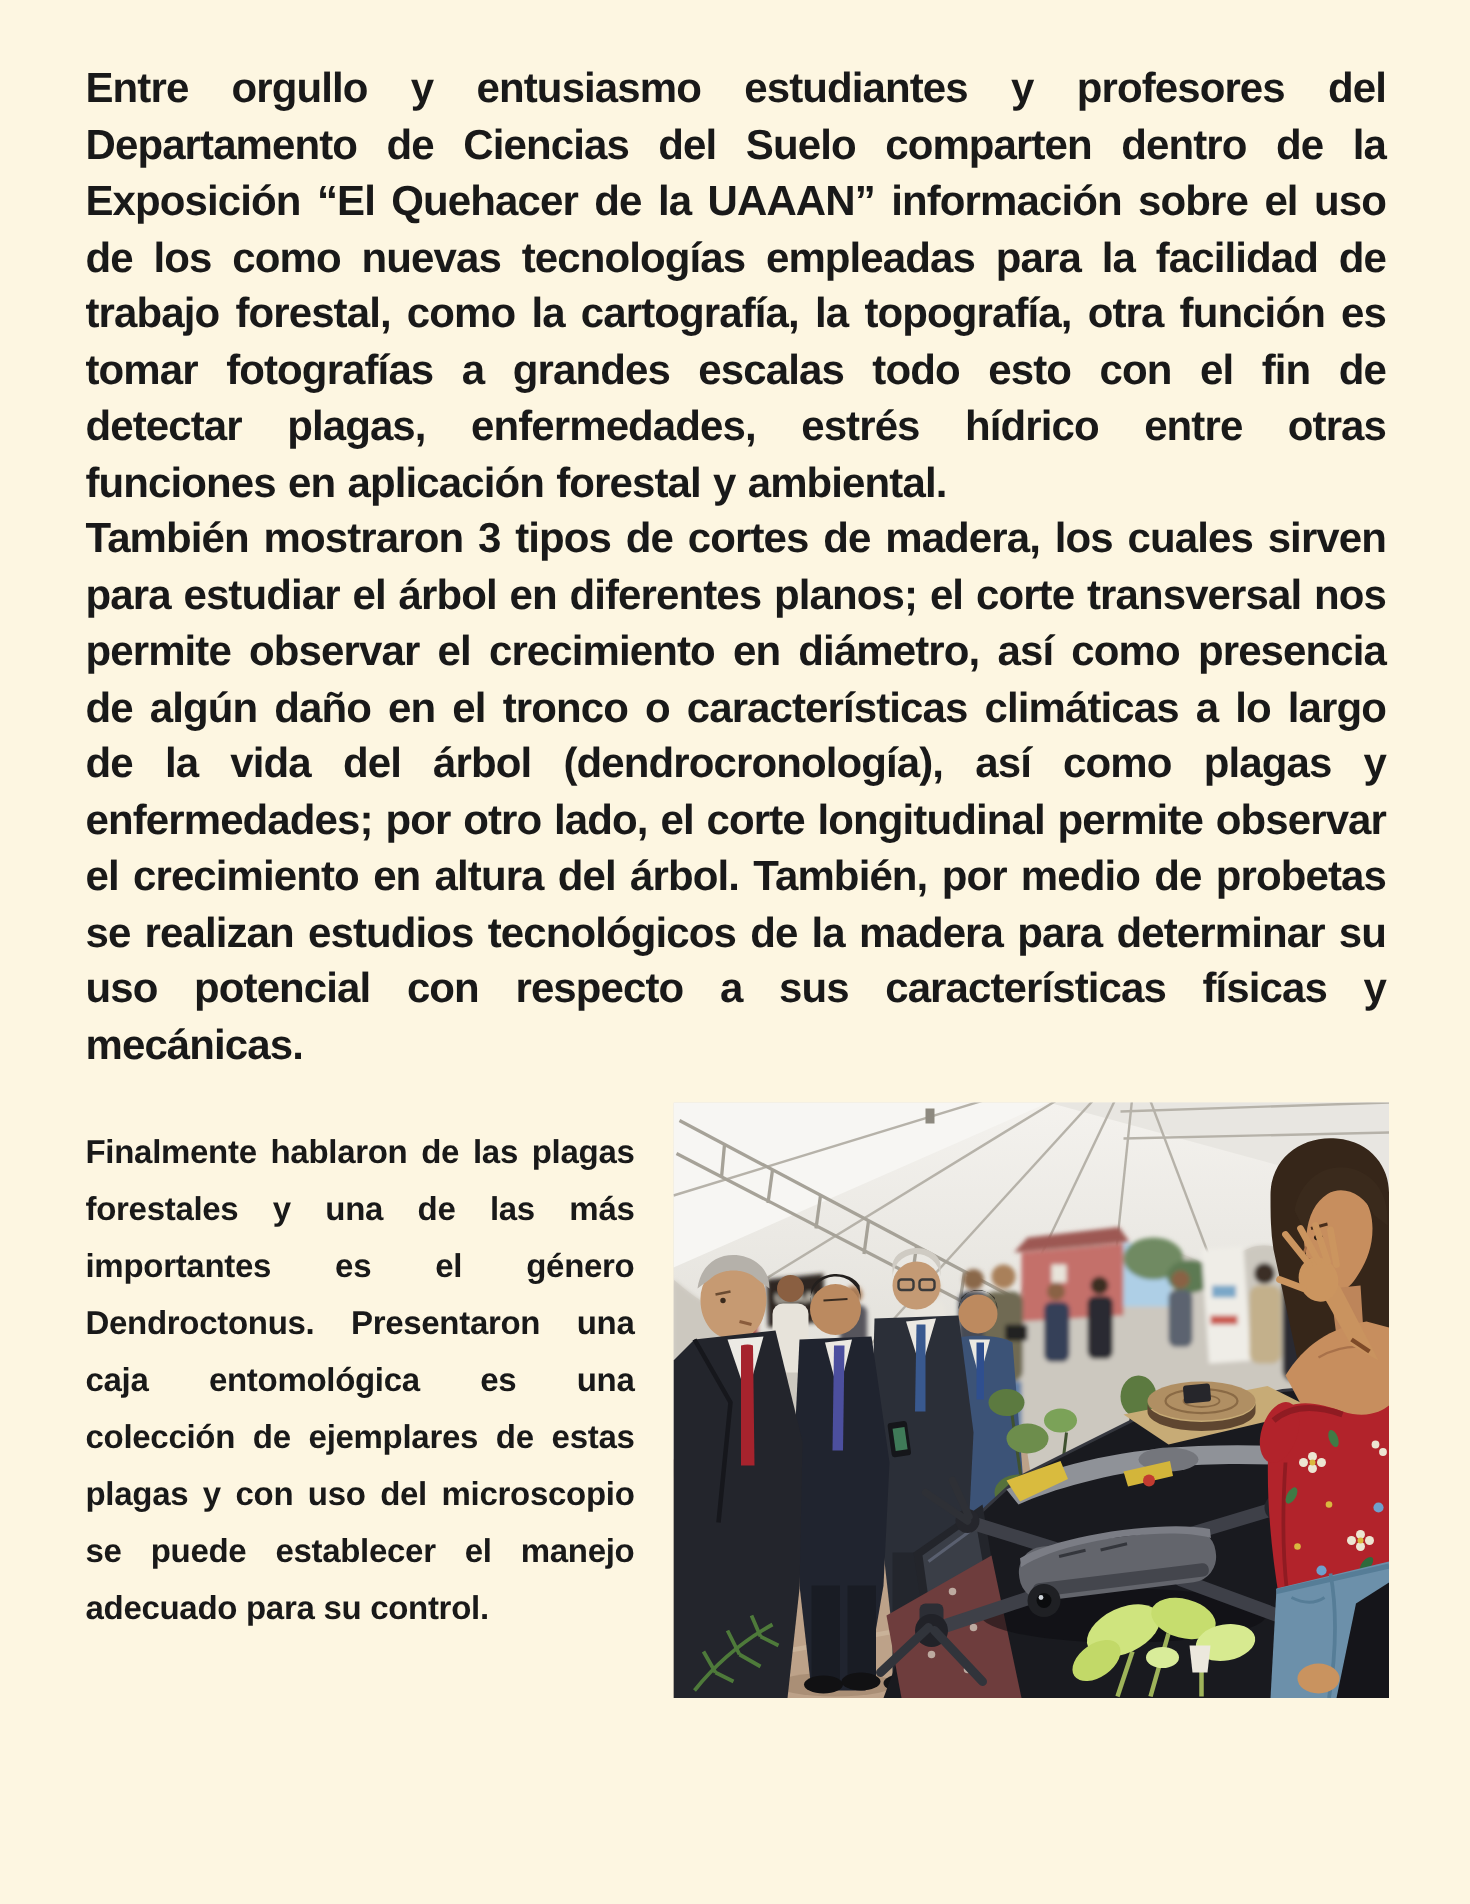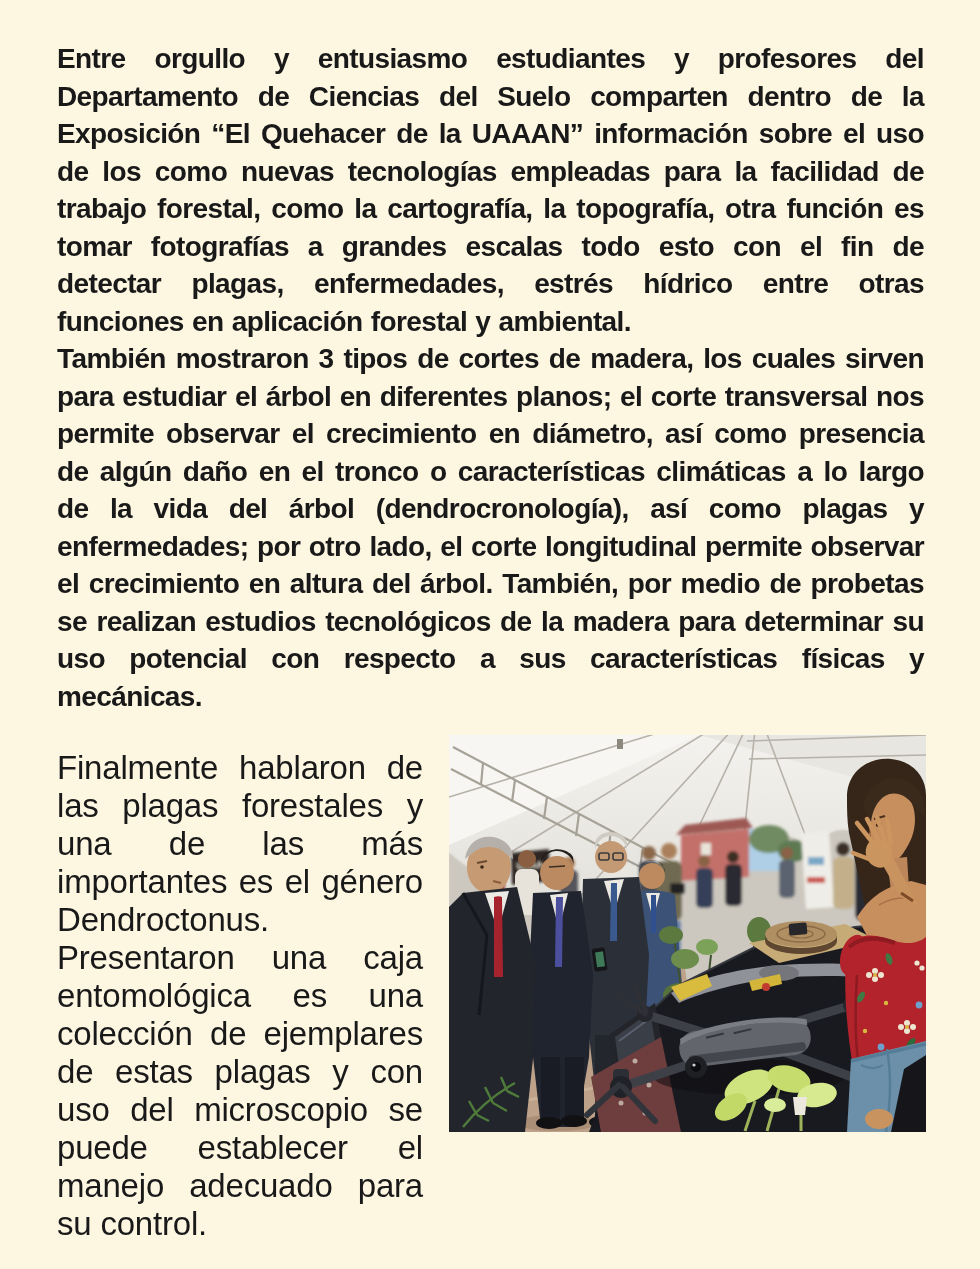--- a/index.html
+++ b/index.html
@@ -27,22 +27,22 @@
   .bottom-row {
     margin-top: 20px;
     display: flex;
     gap: 26px;
     align-items: flex-start;
   }
   .side-col {
     width: 366px;
     flex: 0 0 366px;
     margin-top: 14px;
-    font-size: 33px;
-    font-weight: normal;
+    font-size: 22px;
+    font-weight: bold;
     line-height: 38px;
     text-align: justify;
     letter-spacing: -0.2px;
   }
   figure.photo {
     margin: 0;
     width: 477px; height: 397px;
     flex: 0 0 477px;
     line-height: 0;
   }

